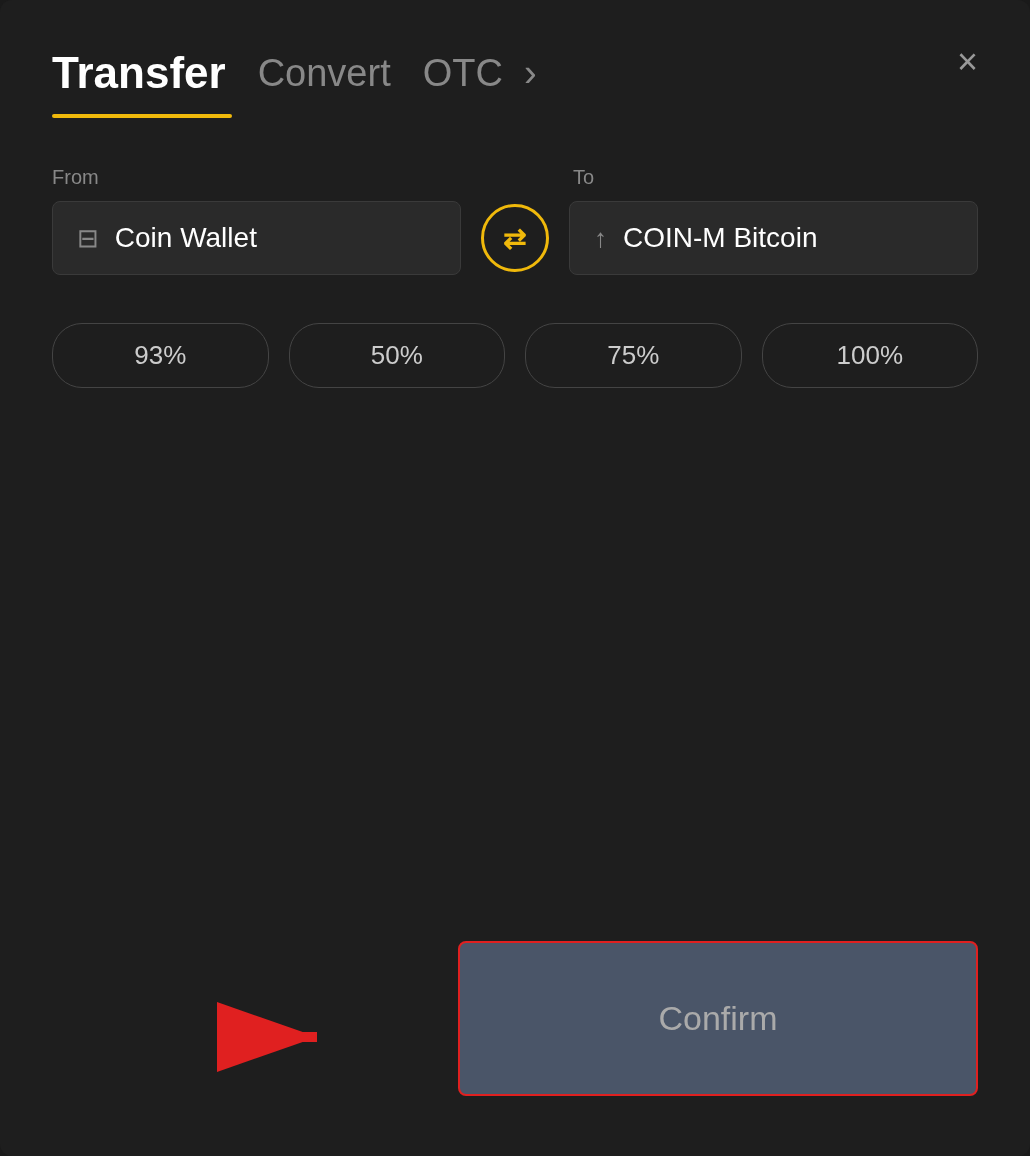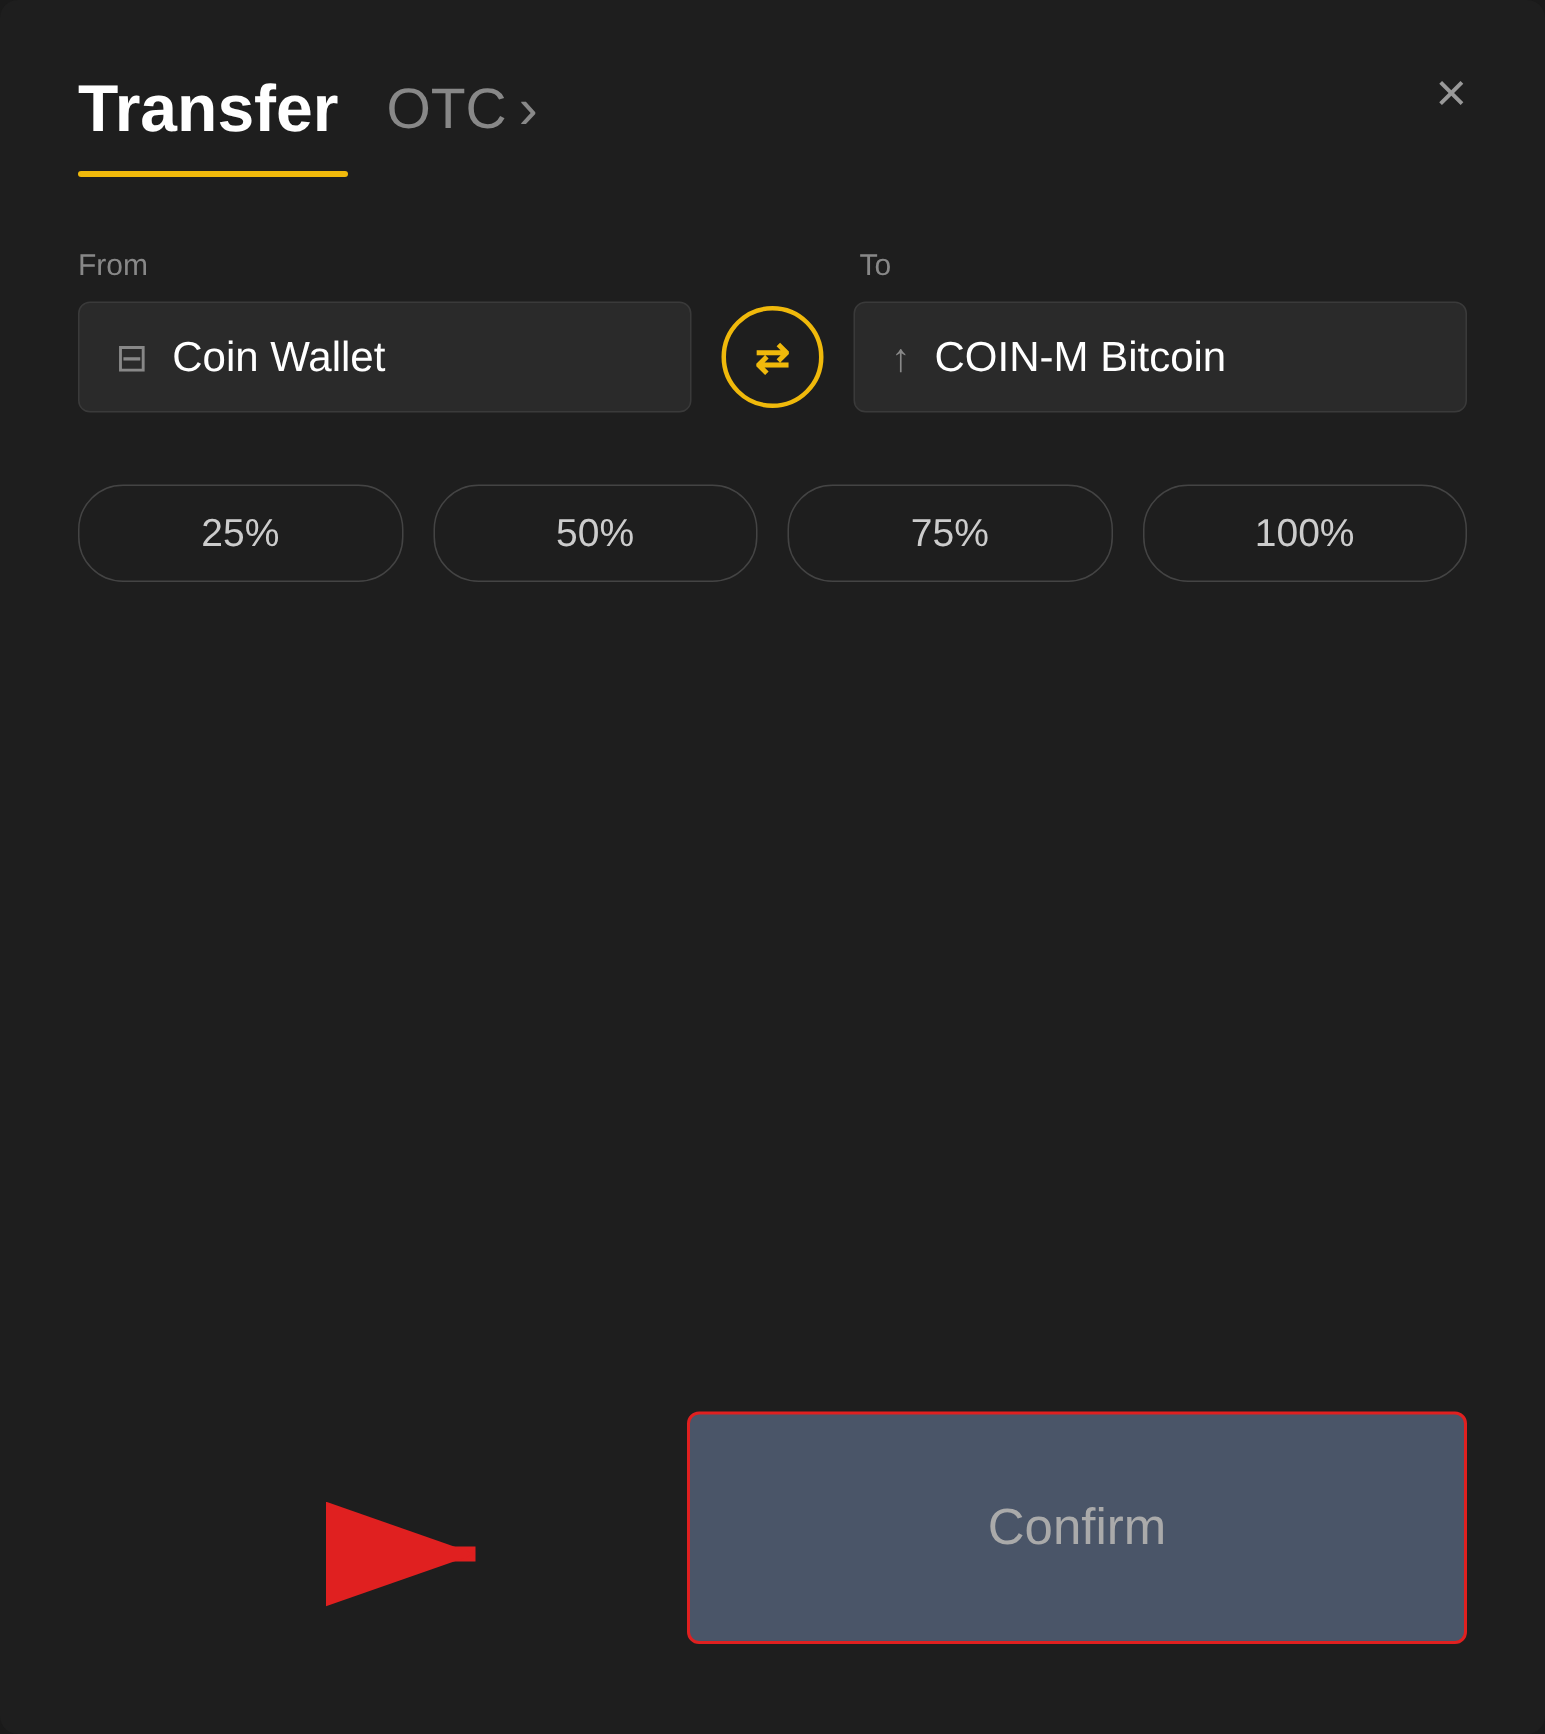--- a/index.html
+++ b/index.html
@@ -36,21 +36,21 @@
       font-size: 38px;
       color: #888888;
       cursor: pointer;
       padding: 0;
       background: none;
       border: none;
     }
     .header-tab.otc {
       display: flex;
       align-items: center;
-      gap: 8px;
+      gap: 21px;
     }
     .close-btn {
       position: absolute;
       top: 44px;
       right: 52px;
       background: none;
       border: none;
       color: #999;
       font-size: 36px;
       cursor: pointer;
@@ -228,20 +228,21 @@
       text-align: center;
     }
   </style>
 </head>
 <body>
 
 <div class="modal">
 
   <div class="header">
     <span class="header-title">Transfer</span>
+    <button class="header-tab">Convert</button>
     <button class="header-tab otc">
       <span>OTC</span>
       <span> ›</span>
     </button>
     <button class="close-btn">×</button>
   </div>
 
   <div class="tab-underline"></div>
 
   <div style="display:flex; gap: 24px; margin-bottom: 12px;">
@@ -264,21 +265,21 @@
     </button>
     <div class="wallet-box">
       <span class="wallet-icon">↑</span>
       <span>COIN-M Bitcoin</span>
     </div>
   </div>
 
 
 
   <div class="percent-row">
-    <button class="percent-btn">25%</button>
+    <button class="percent-btn">93%</button>
     <button class="percent-btn">50%</button>
     <button class="percent-btn">75%</button>
     <button class="percent-btn">100%</button>
   </div>
 
   <div class="confirm-row">
 
     <div class="arrow-indicator">
       <svg class="arrow-svg" viewBox="0 0 120 90">
         <defs>

